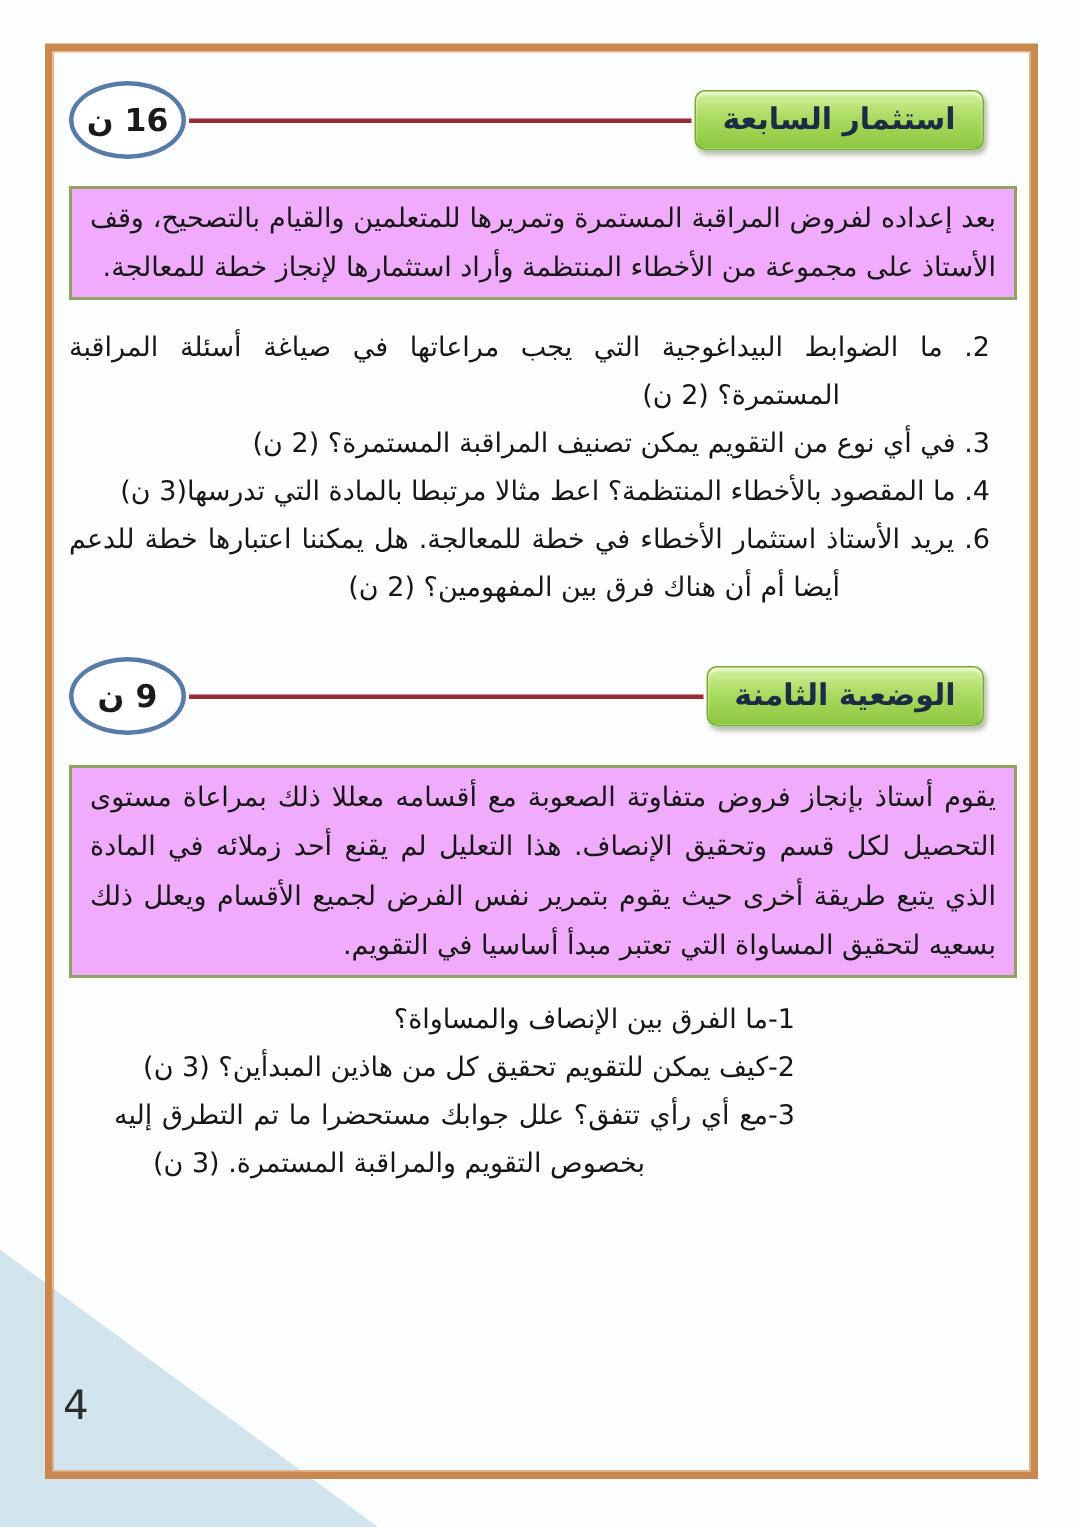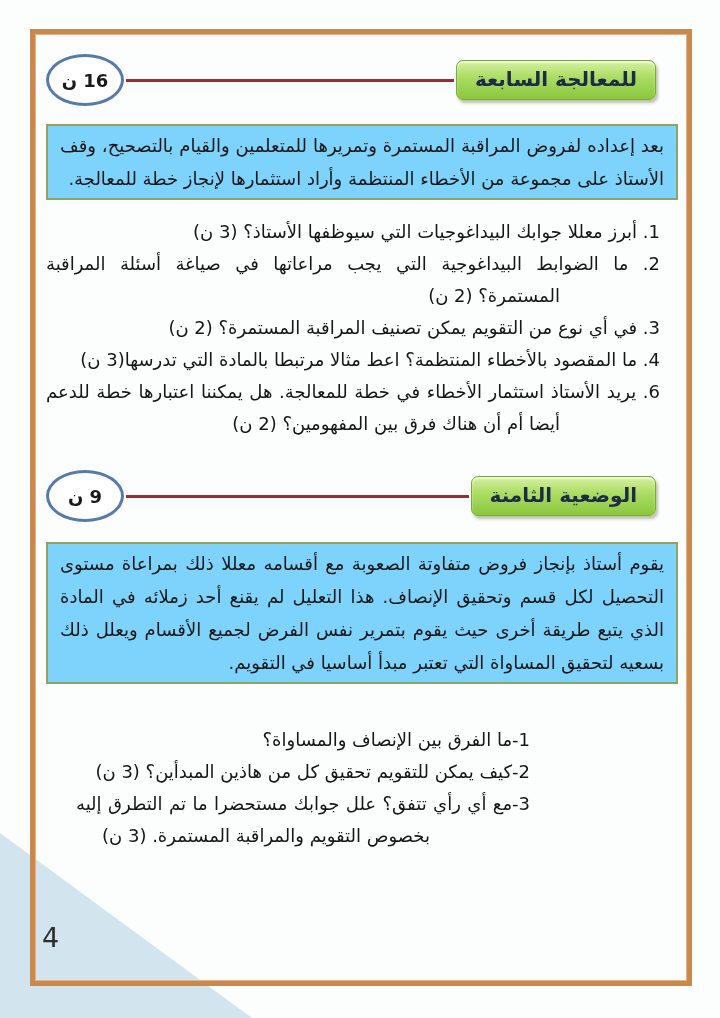--- a/index.html
+++ b/index.html
@@ -47,45 +47,45 @@
   }
   .connector{
     flex:1;height:3px;background:#9c2b33;margin:0 2px;
   }
   .oval{
     box-sizing:border-box;
     width:78px;height:52px;
     border:3px solid #587aa8;border-radius:50%;
     background:#ffffff;
     display:flex;align-items:center;justify-content:center;
-    font-size:18px;font-weight:bold;color:#1a1a1a;
+    font-size:21px;font-weight:bold;color:#1a1a1a;
     flex:0 0 auto;
   }
   .intro-box{
     box-sizing:border-box;
     margin-top:18px;
-    background:#7dd3fc;
+    background:#f0abfc;
     border:2px solid #90a363;
     padding:3px 12px;
     font-size:18px;line-height:33px;
     text-align:justify;
   }
   ol.qlist{
     list-style:none;margin:16px 0 0 0;
     padding:0 18px 0 0;
     font-size:18px;line-height:32px;
   }
   ol.qlist li{
     padding-right:100px;text-indent:-100px;
     text-align:justify;text-align-last:right;
     margin:0;
   }
   ol.qlist.shift{
     padding-right:148px;padding-left:30px;
-    margin-top:40px;
+    margin-top:12px;
   }
   .sec2{margin-top:30px;}
   .sec2 .intro-box{margin-top:20px;}
   .page-number{
     position:absolute;left:42px;top:922px;
     font-size:27px;color:#2e2e2e;z-index:4;
     direction:ltr;
   }
 </style>
 </head>
@@ -93,27 +93,26 @@
 
 <div class="stage">
 
   <div class="corner-tri"></div>
   <div class="frame"></div>
 
   <div class="content">
 
     <section>
       <div class="header-row">
-        <div class="banner">للمعالجة السابعة</div>
+        <div class="banner">استثمار السابعة</div>
         <div class="connector"></div>
         <div class="oval">16 ن</div>
       </div>
       <div class="intro-box">بعد إعداده لفروض المراقبة المستمرة وتمريرها للمتعلمين والقيام بالتصحيح، وقف الأستاذ على مجموعة من الأخطاء المنتظمة وأراد استثمارها لإنجاز خطة للمعالجة.</div>
       <ol class="qlist">
-          <li>1. أبرز معللا جوابك البيداغوجيات التي سيوظفها الأستاذ؟ (3 ن)</li>
           <li>2. ما الضوابط البيداغوجية التي يجب مراعاتها في صياغة أسئلة المراقبة المستمرة؟ (2 ن)</li>
           <li>3. في أي نوع من التقويم يمكن تصنيف المراقبة المستمرة؟ (2 ن)</li>
           <li>4. ما المقصود بالأخطاء المنتظمة؟ اعط مثالا مرتبطا بالمادة التي تدرسها(3 ن)</li>
           <li>6. يريد الأستاذ استثمار الأخطاء في خطة للمعالجة. هل يمكننا اعتبارها خطة للدعم أيضا أم أن هناك فرق بين المفهومين؟ (2 ن)</li>
         </ol>
     </section>
 
     <section class="sec2">
       <div class="header-row">
         <div class="banner">الوضعية الثامنة</div>

